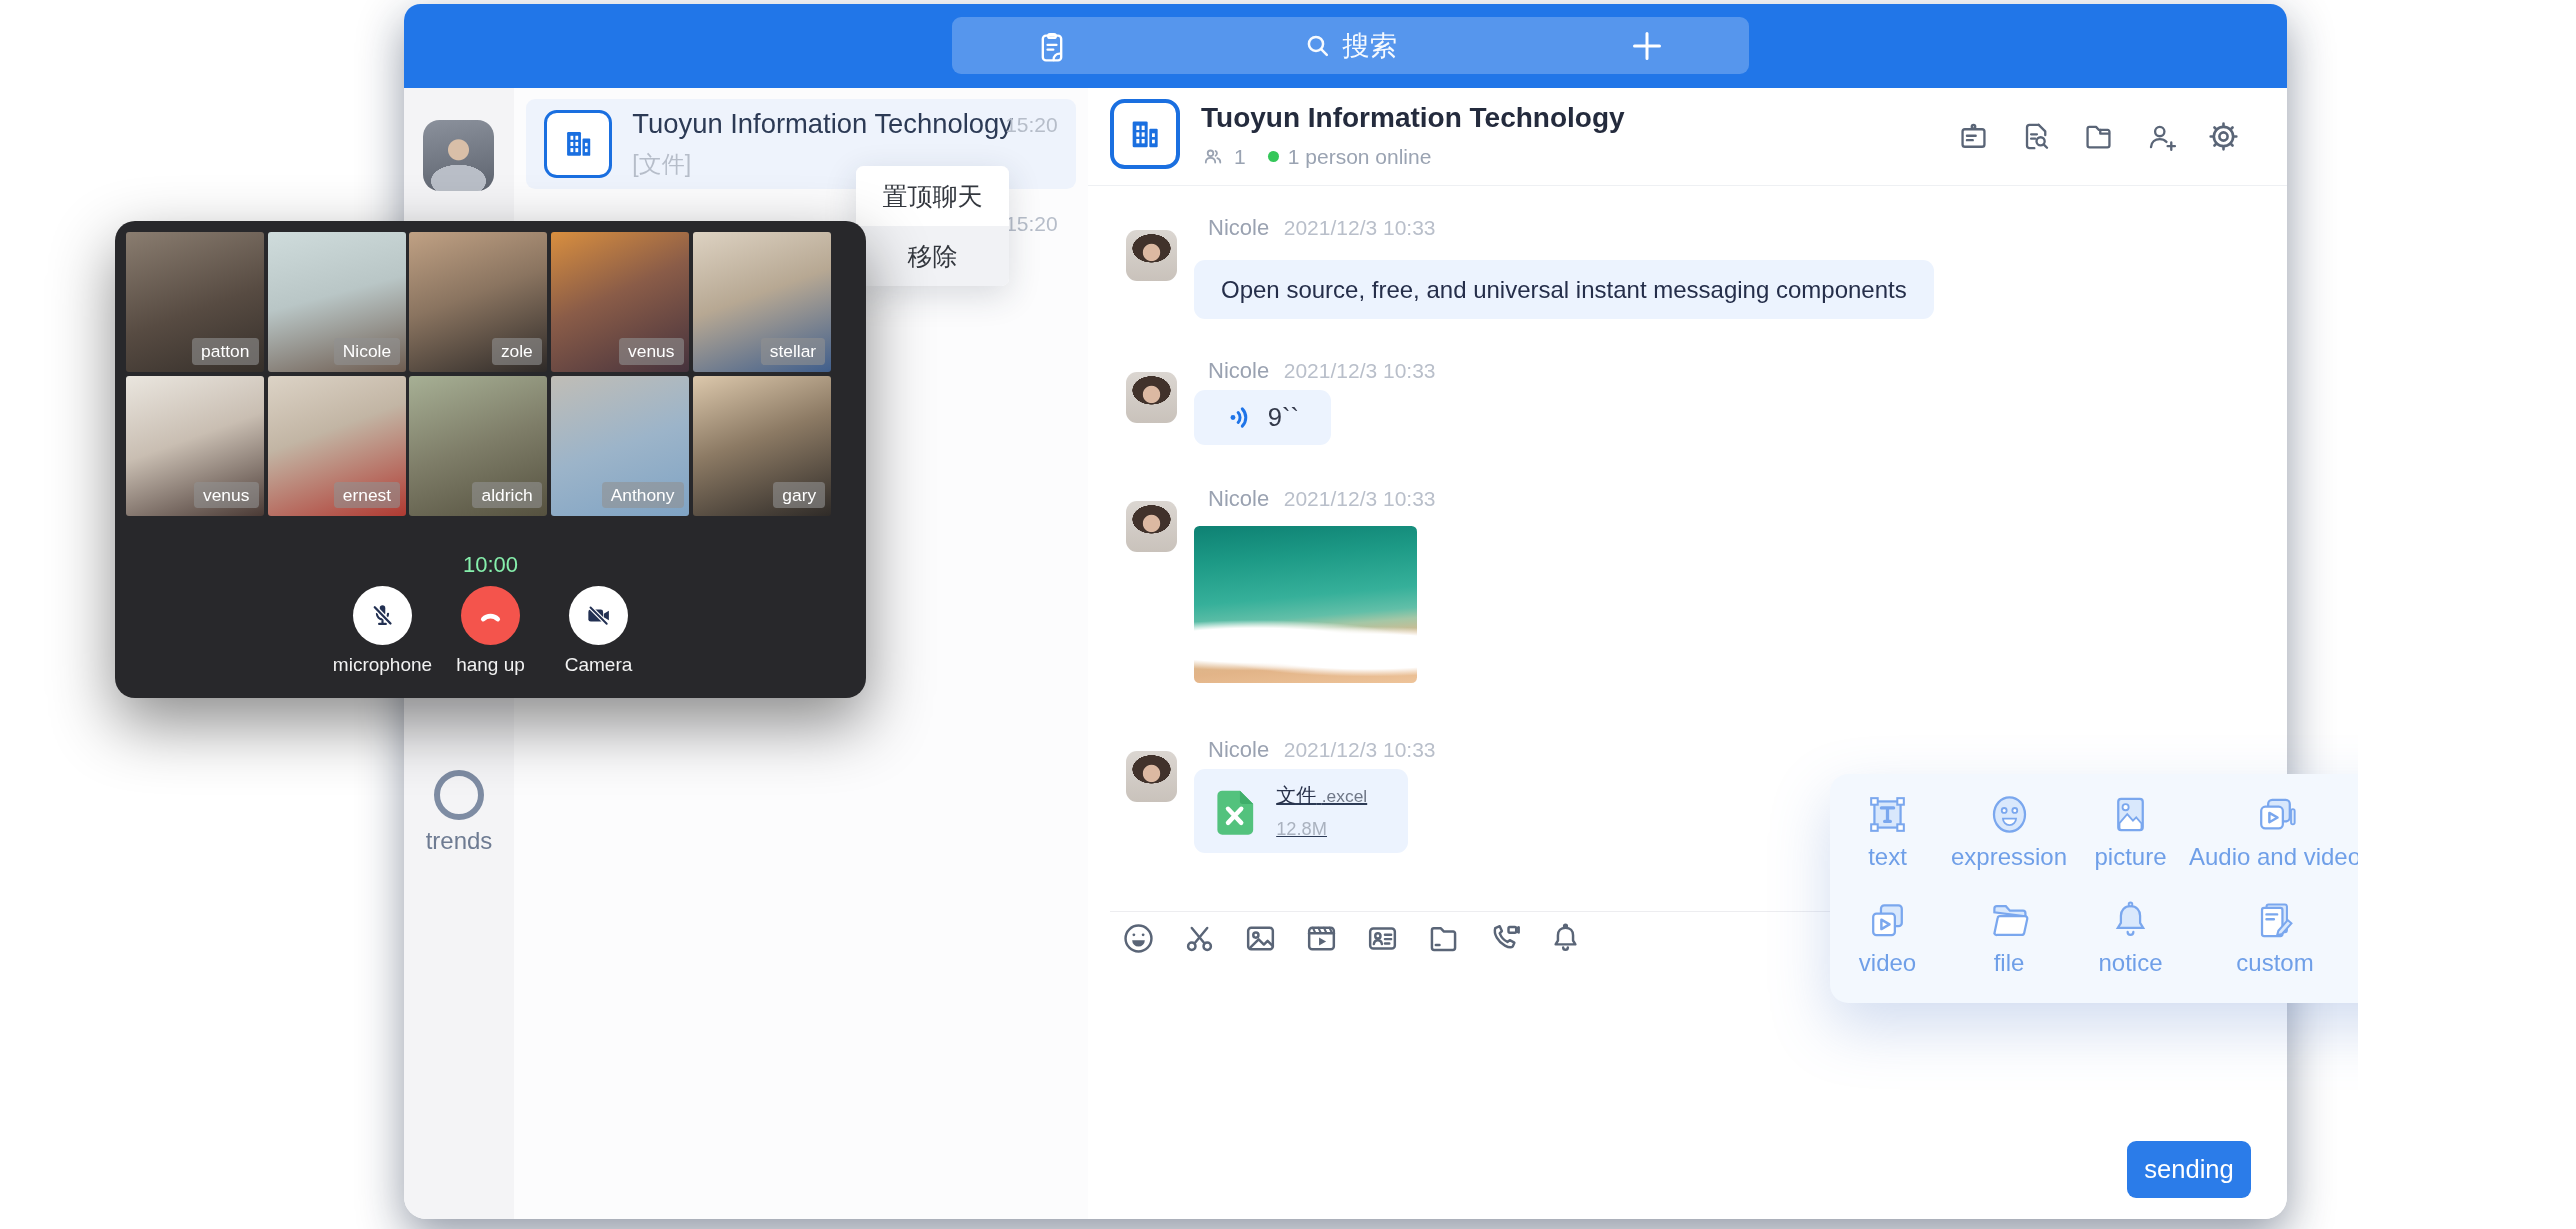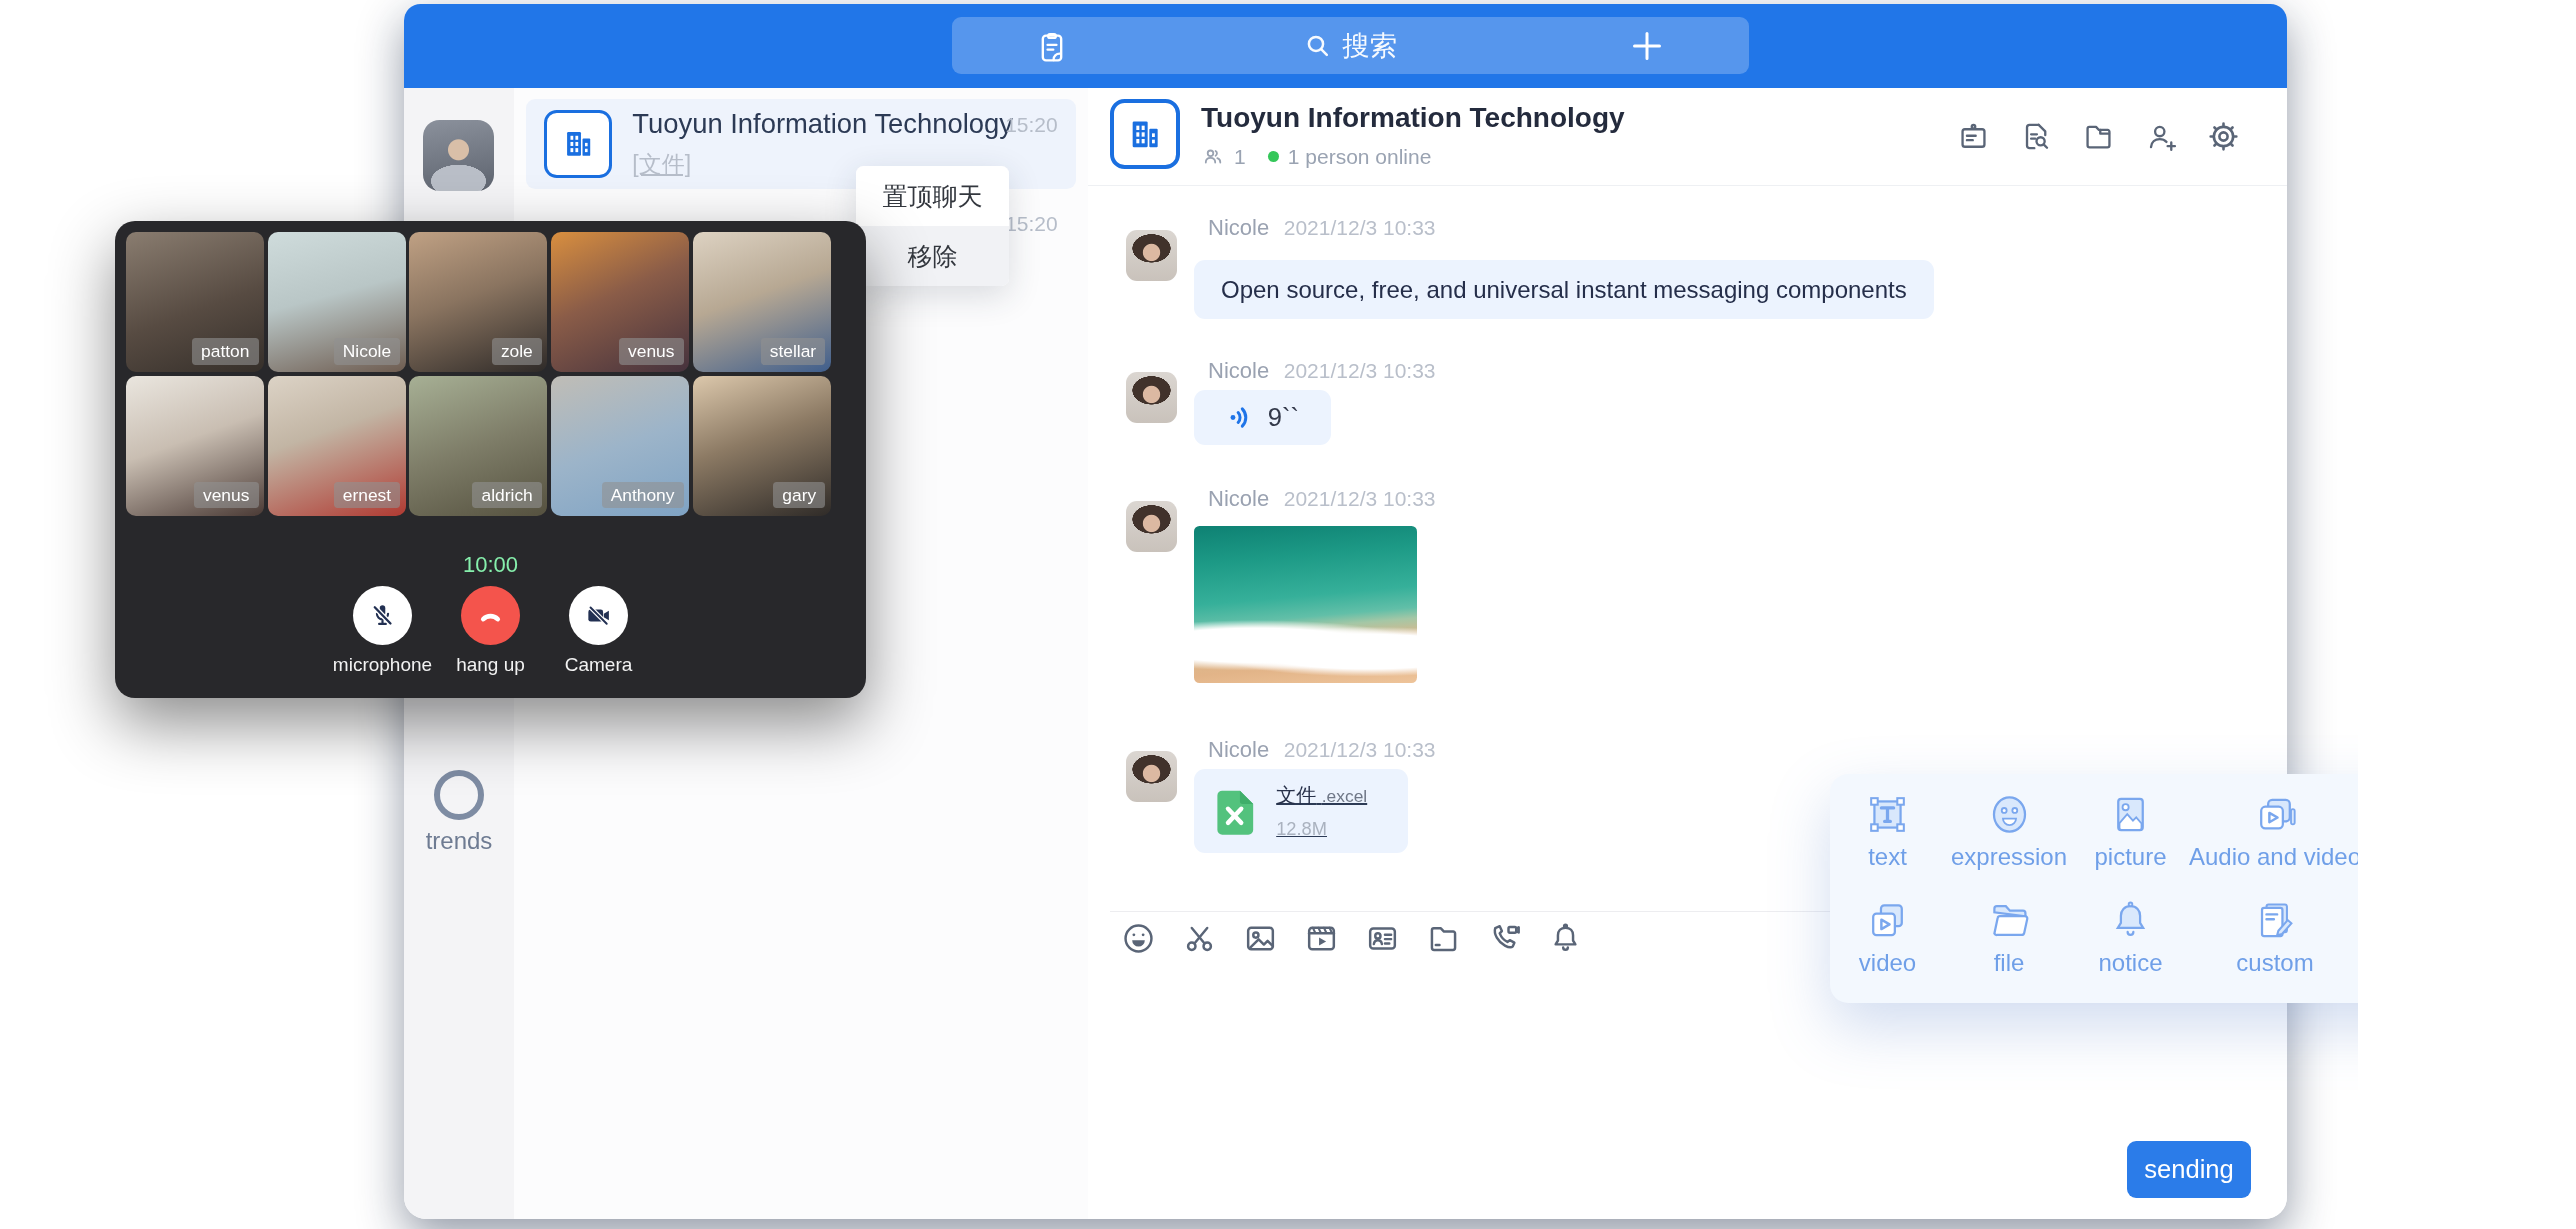--- a/index.html
+++ b/index.html
@@ -36,21 +36,21 @@
   
   .chat-list{position:absolute;left:110px;top:84px;bottom:0;width:574px;background:#fcfcfd;border-right:1.8px solid #ededf0;}
   .chat-item{position:absolute;left:12px;right:12px;height:90px;border-radius:9.1px;display:flex;align-items:center;
              padding:0 18.3px;box-sizing:border-box;}
   .chat-item.selected{top:11px;background:#eef3fc;}
   .chat-item.row2{top:110px;justify-content:flex-end;}
   .chat-avatar{width:62px;height:62px;border:3.7px solid #1a6fe0;border-radius:12.8px;background:#fff;flex:0 0 auto;
                display:flex;align-items:center;justify-content:center;color:#1a6fe0;}
   .chat-texts{margin-left:20px;flex:1;min-width:0;}
   .chat-title{font-size:27.4px;color:#2c3a55;white-space:nowrap;}
-  .chat-preview{font-size:23px;color:#b6bdc9;margin-top:9.1px;text-decoration:underline;}
+  .chat-preview{font-size:23px;color:#b6bdc9;margin-top:9.1px;}
   .chat-time{font-size:21px;color:#b6bdc9;align-self:flex-start;margin-top:14.6px;margin-left:7.3px;}
 
   
   .chat-main{position:absolute;left:684px;top:84px;right:0;bottom:0;background:#fff;}
   .chat-header{position:absolute;top:0;left:0;right:0;height:97px;border-bottom:1.8px solid #eef0f3;}
   .header-avatar{position:absolute;left:22px;top:11px;width:70px;height:70px;border:4.6px solid #1a6fe0;border-radius:14.6px;
                  background:#fff;box-sizing:border-box;display:flex;align-items:center;justify-content:center;color:#1a6fe0;}
   .header-title{position:absolute;left:113px;top:14.6px;font-size:28px;font-weight:700;color:#242b3d;white-space:nowrap;}
   .header-sub{position:absolute;left:113px;top:57px;display:flex;align-items:center;gap:9.1px;font-size:21px;color:#9aa3b2;}
   .dot-green{width:11px;height:11px;border-radius:50%;background:#35c75a;margin-left:12.8px;}
@@ -90,21 +90,21 @@
   .context-menu{position:absolute;left:856px;top:166px;width:153px;background:#fff;border-radius:7.3px;z-index:5;
                 box-shadow:0 9.1px 33px rgba(40,50,70,.16);overflow:hidden;}
   .menu-item{height:60px;line-height:60px;text-align:center;font-size:25px;color:#33373e;cursor:pointer;}
   .menu-item.hover{background:#f1f2f5;}
 
   
   .call{position:absolute;left:115px;top:221px;width:751px;height:477px;background:#28282b;border-radius:20px;
         box-shadow:0 25.6px 64px rgba(0,0,0,.45);z-index:6;}
   .tiles{position:absolute;left:11px;top:11px;display:grid;grid-template-columns:repeat(5,138px);
          grid-auto-rows:140px;gap:3.7px;}
-  .tile{position:relative;border-radius:10px;overflow:hidden;padding-left:36px;}
+  .tile{position:relative;border-radius:3px;overflow:hidden;padding-left:36px;}
   .tile-name{position:absolute;right:5.5px;bottom:7.3px;background:rgba(145,145,145,.6);color:#fff;font-size:17.4px;
              padding:2.7px 9.1px;border-radius:3.7px;}
   .t1{background:linear-gradient(160deg,#8a7d70,#574b42 55%,#352f2a);}
   .t2{background:linear-gradient(165deg,#cfdcdc,#b9c6c6 45%,#6e5c50);}
   .t3{background:linear-gradient(160deg,#c0a184,#8a7460 45%,#2e2a28);}
   .t4{background:linear-gradient(155deg,#d98f3f,#8a5c48 45%,#45323d);}
   .t5{background:linear-gradient(160deg,#ddd2c2,#b7a893 45%,#3f5e8c);}
   .t6{background:linear-gradient(160deg,#eae6df,#c9beb2 45%,#4a3a35);}
   .t7{background:linear-gradient(160deg,#dcd3c6,#c2b5a4 40%,#b03a32);}
   .t8{background:linear-gradient(160deg,#a7b095,#7e7d68 50%,#55513f);}

